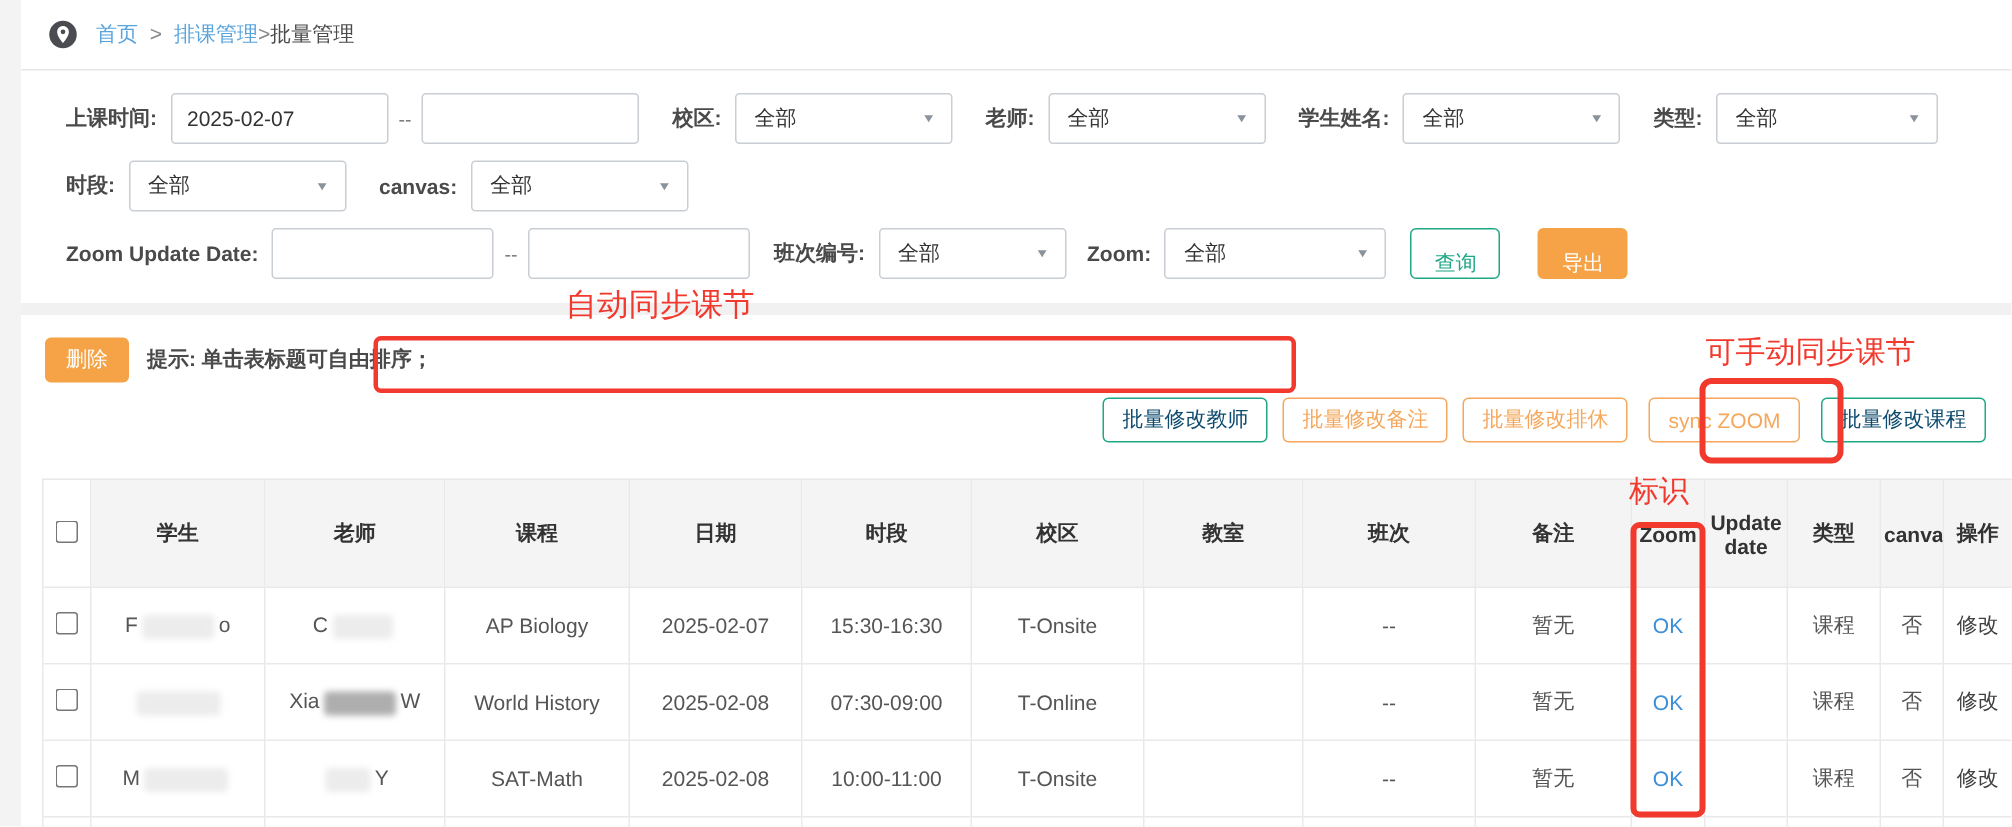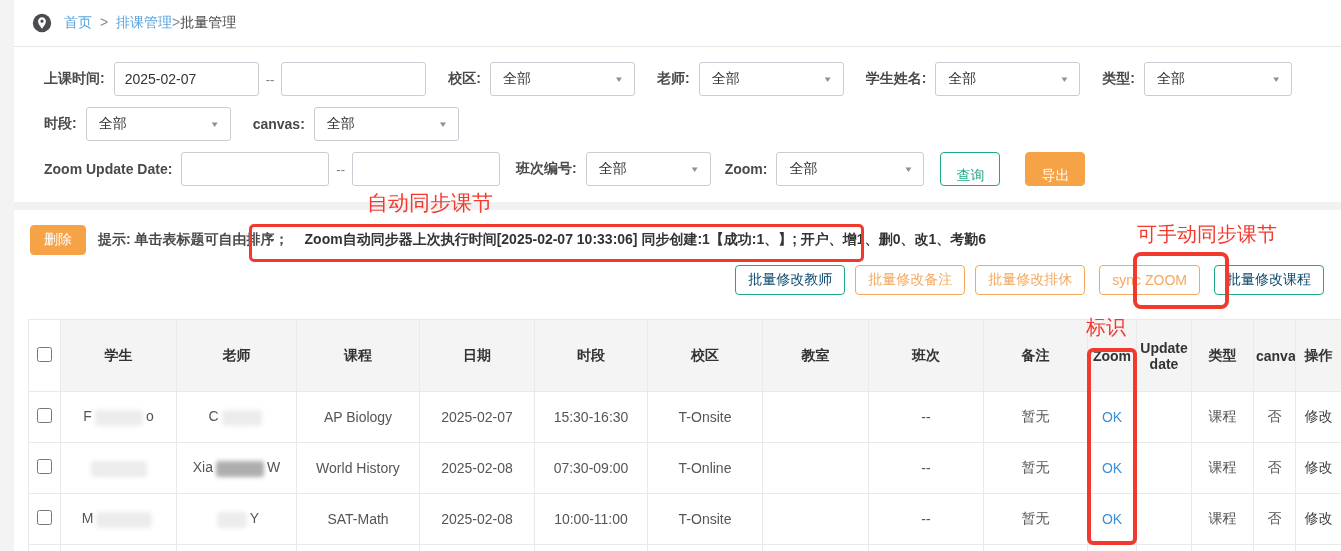--- a/index.html
+++ b/index.html
@@ -59,21 +59,21 @@
   .link { color:#3d8fd8; cursor:pointer; }
   .action-link { color:#404040; cursor:pointer; display:inline-block; width:30px; word-break:break-all; line-height:1.4; }
   .redact { display:inline-block; height:16px; border-radius:3px; vertical-align:middle; margin:0 3px; filter:blur(2px); }
   .r-light { background:#ececec; }
   .r-gray { background:#aeaeae; }
   .w30{width:30px;} .w40{width:40px;} .w48{width:48px;} .w56{width:56px;}
 
   
   .overlay { position:absolute; pointer-events:none; }
   .ann { color:#f2392e; font-weight:500; white-space:nowrap; }
-  .ann-auto { left:367px; top:189px; font-size:21px; }
+  .ann-auto { left:377px; top:189px; font-size:21px; }
   .ann-manual { left:1137px; top:221px; font-size:20px; }
   .ann-marker { left:1086px; top:314px; font-size:20px; }
   .rbox { border:3px solid #f2392e; border-radius:5px; }
   .box-notice { left:249px; top:224px; width:615px; height:38px; }
   .box-sync { left:1133px; top:252px; width:96px; height:57px; border-width:4px; border-radius:8px; }
   .box-zoomcol { left:1087px; top:348px; width:50px; height:197px; border-width:4px; border-radius:6px; }
 </style>
 </head>
 <body>
 
@@ -151,21 +151,20 @@
         <button class="btn btn-query">查询</button>
         <button class="btn btn-export">导出</button>
       </div>
     </div>
 
     <div class="gray-band"></div>
 
     <div class="notice-row">
       <button class="btn-delete">删除</button>
       <span class="tip">提示: 单击表标题可自由排序；</span>
-      <span class="sync-msg">Zoom自动同步器上次执行时间[2025-02-07 10:33:06] 同步创建:1【成功:1、】; 开户、增1、删0、改1、考勤6</span>
     </div>
 
     <div class="batch-row">
       <button class="obtn teal">批量修改教师</button>
       <button class="obtn orange">批量修改备注</button>
       <button class="obtn orange">批量修改排休</button>
       <button class="obtn orange" style="margin-left:4px;margin-right:4px">sync ZOOM</button>
       <button class="obtn teal">批量修改课程</button>
     </div>
 

